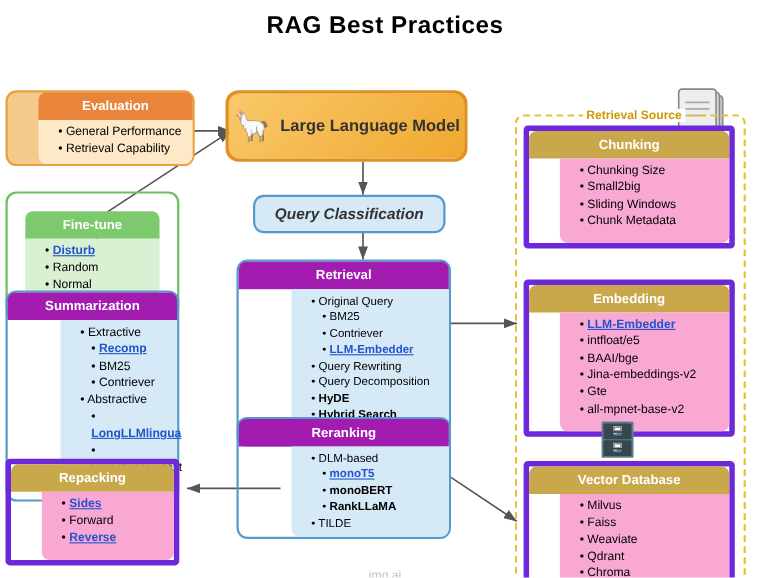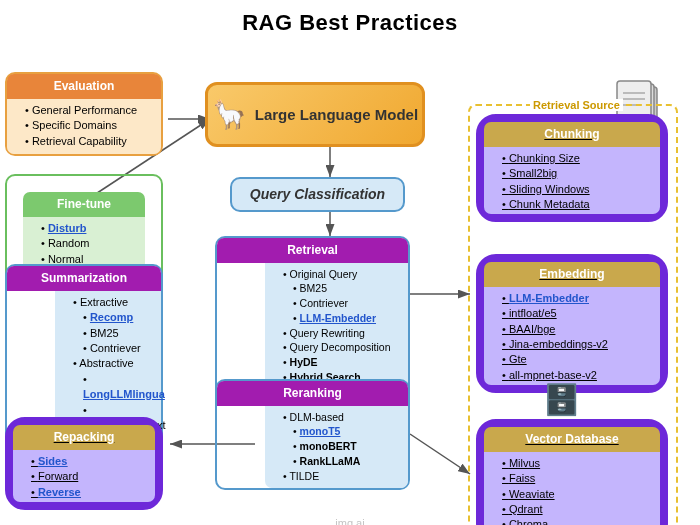--- a/index.html
+++ b/index.html
@@ -94,38 +94,38 @@
     }
     .box-blue-header .box-body {
       padding: 4px 8px 5px 8px;
       background: #d6e9f7;
       border-radius: 0 0 7px 7px;
       margin-left: 48px;
     }
 
     
     .box-tan-header {
-      border: 8px solid #6d28d9;
-      border-radius: 20px;
+      border: 5px solid #6d28d9;
+      border-radius: 4px;
       padding: 0;
-      text-decoration: underline;
     }
     .box-tan-header .box-title {
       background: #c9a84c;
       color: white;
       font-weight: bold;
       font-size: 12px;
       text-align: center;
       border-radius: 7px 7px 0 0;
       padding: 4px 6px;
     }
     .box-tan-header .box-body {
-      padding: 4px 8px 2px 8px;
-      background: #c4b5fd;
+      padding: 4px 8px 12px 8px;
+      background: #f9a8d4;
       border-radius: 0 0 7px 7px;
+      margin-left: 28px;
     }
 
     
     .box-llm {
       background: linear-gradient(135deg, #f9c96a 0%, #f0a830 100%);
       border: 3px solid #e09020;
       border-radius: 12px;
       display: flex;
       align-items: center;
       justify-content: center;
@@ -249,25 +249,24 @@
       <line x1="8" y1="14" x2="30" y2="14" stroke="#aaa" stroke-width="1.5"></line>
       <line x1="8" y1="20" x2="30" y2="20" stroke="#aaa" stroke-width="1.5"></line>
       <line x1="8" y1="26" x2="24" y2="26" stroke="#aaa" stroke-width="1.5"></line>
     </svg>
   </div>
 
   <div class="retrieval-source-box" style="left:468px; top:60px; width:210px; height:460px;">
   </div>
   <div class="retrieval-source-label" style="left:530px; top:55px;">Retrieval Source</div>
 
-  <div class="box box-orange-header" style="left:5px; top:28px; width:158px;">
+  <div class="box box-orange-header" style="left:5px; top:38px; width:172px;padding-left:28px;">
     <div class="box-title">Evaluation</div>
     <div class="box-body">
       <div class="bullet">• <span>General Performance</span></div>
-      <div class="bullet">• <span>Specific Domains</span></div>
       <div class="bullet">• <span>Retrieval Capability</span></div>
     </div>
   </div>
 
   <div class="box box-green-header" style="left:5px; top:130px; width:158px;">
     <div class="box-title">Fine-tune</div>
     <div class="box-body">
       <div class="bullet">• <span class="link-text">Disturb</span></div>
       <div class="bullet">• <span>Random</span></div>
       <div class="bullet">• <span>Normal</span></div>

